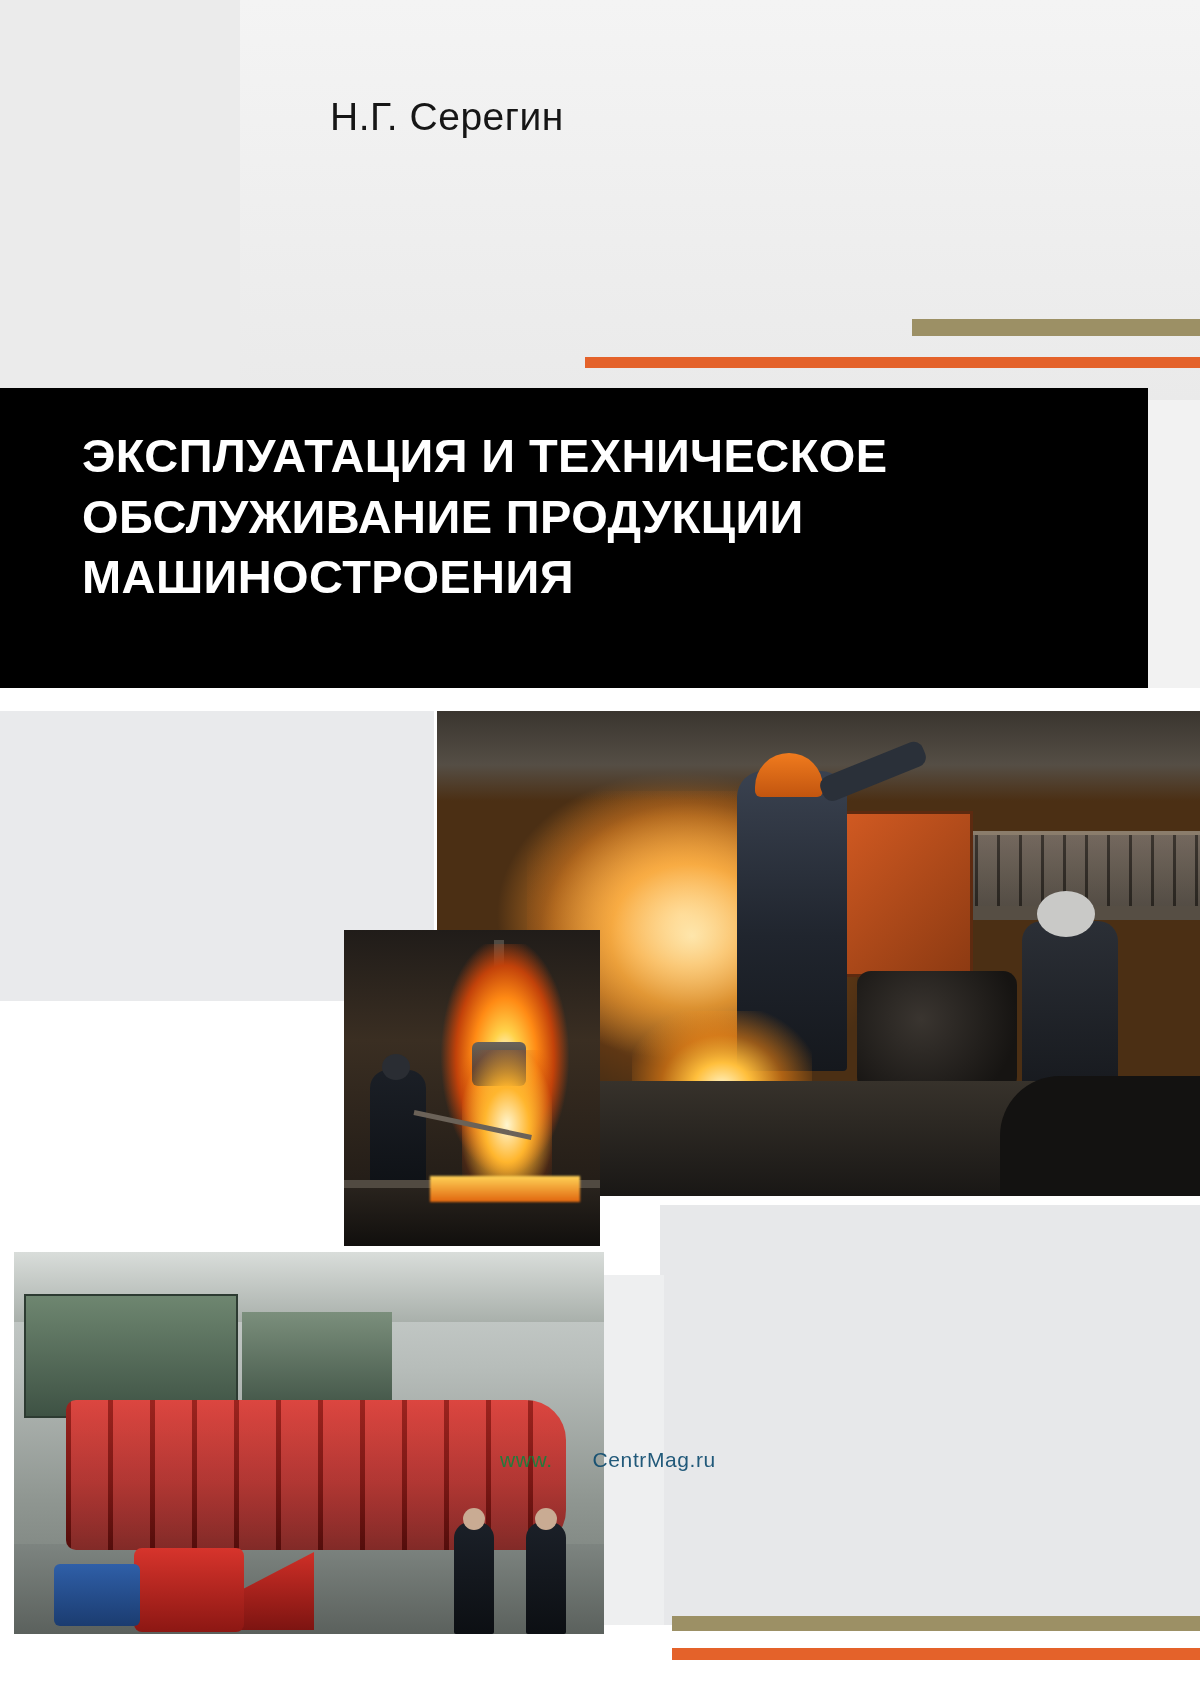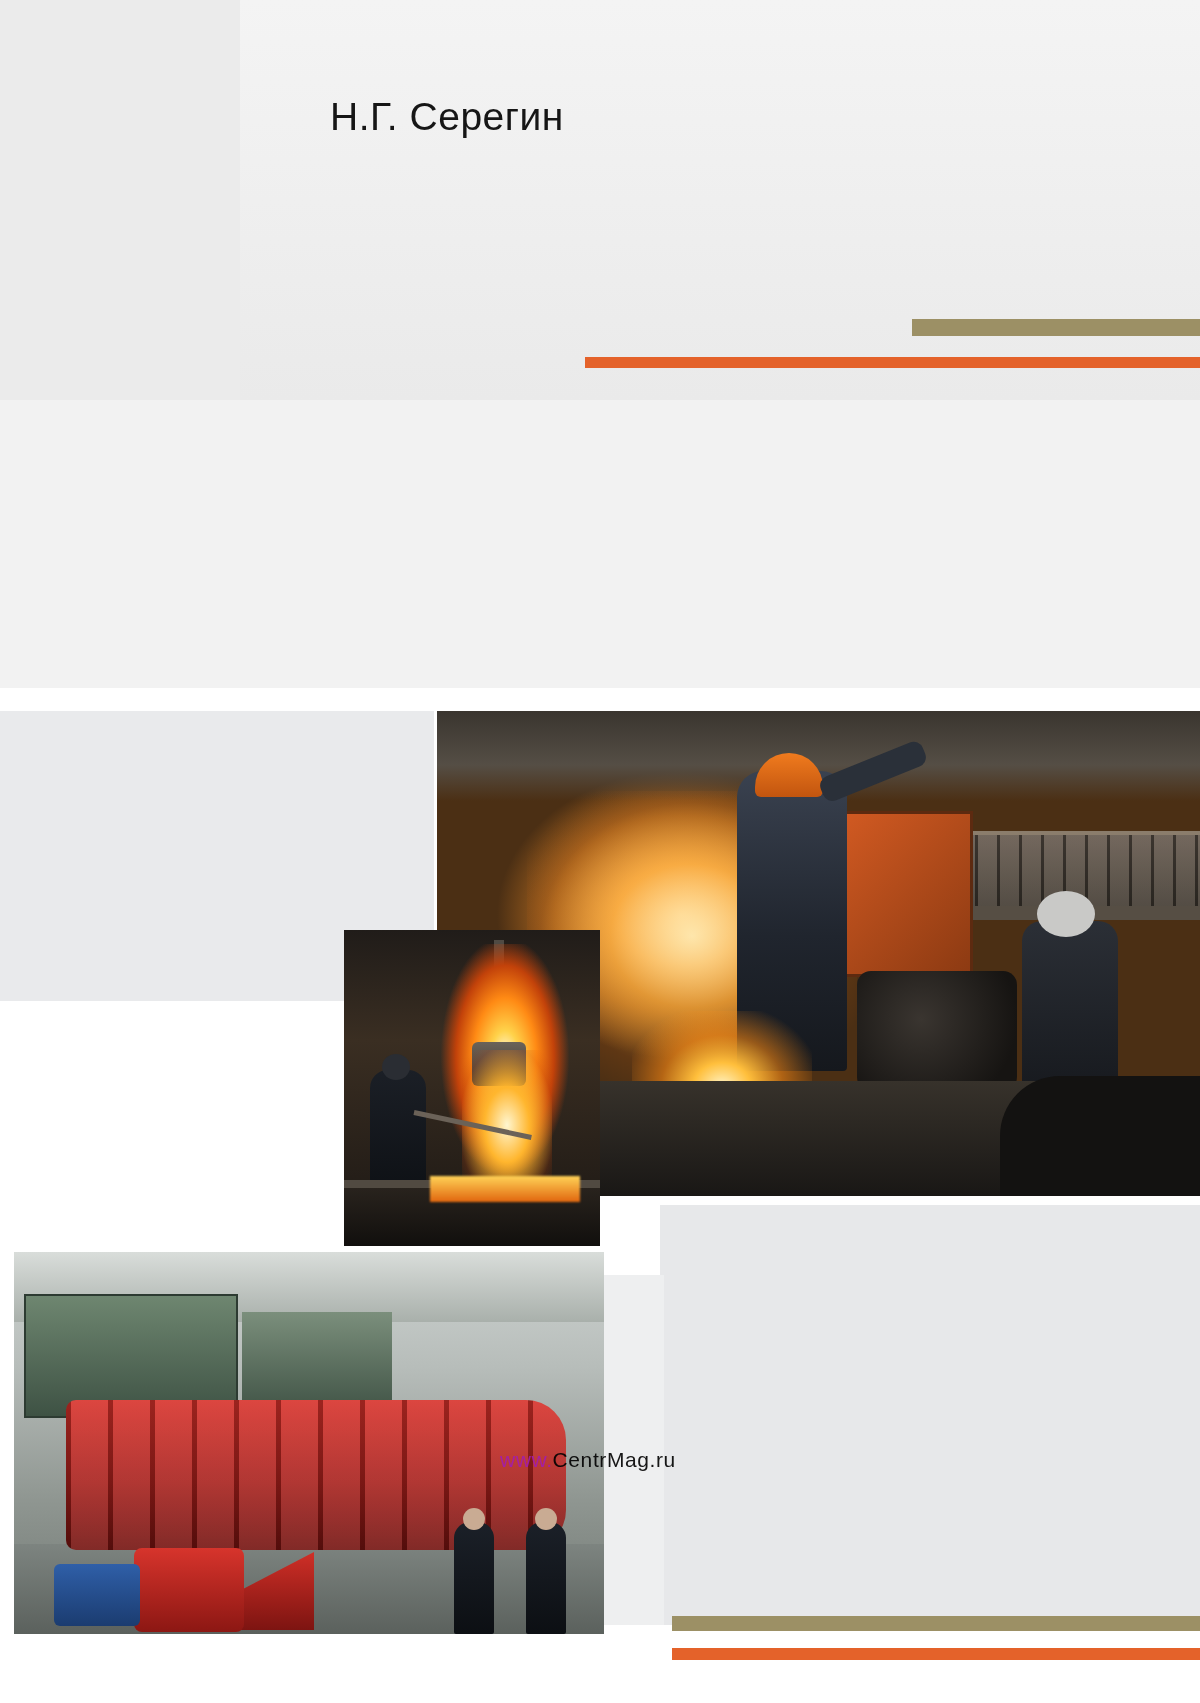--- a/index.html
+++ b/index.html
@@ -366,22 +366,22 @@
   .watermark {
     position: absolute;
     left: 500px;
     top: 1448px;
     font-size: 21px;
     font-family: "Liberation Sans", sans-serif;
     color: #6f9f4a;
     opacity: 0.9;
     letter-spacing: 0.6px;
   }
-  .watermark .w-www { color: #a21caf; }
-  .watermark .w-dom { color: #000000; }
+  .watermark .w-www { color: #15803d; }
+  .watermark .w-dom { color: #0c4a6e; margin-left: 40px; }
 
   
   .bar-olive-bottom {
     position: absolute;
     left: 672px; top: 1616px;
     width: 528px; height: 15px;
     background: #9c9065;
   }
   .bar-orange-bottom {
     position: absolute;
@@ -403,20 +403,23 @@
   <div class="top-bg"></div>
   <div class="top-bg-left"></div>
 
   <div class="authors">
     <span>Н.Г. Серегин</span>
   </div>
 
   <div class="bar-olive"></div>
   <div class="bar-orange-top"></div>
 
+  <div class="title-block">
+    <div class="title-text">ЭКСПЛУАТАЦИЯ И ТЕХНИЧЕСКОЕ ОБСЛУЖИВАНИЕ ПРОДУКЦИИ МАШИНОСТРОЕНИЯ</div>
+  </div>
 
   <div class="bar-orange-mid"></div>
 
   <div class="lower-bg"></div>
   <div class="panel-grey-left"></div>
   <div class="panel-grey-right-low"></div>
   <div class="panel-grey-strip"></div>
 
   <div class="photo photo-foundry-big">
     <div class="pf-sky"></div>

